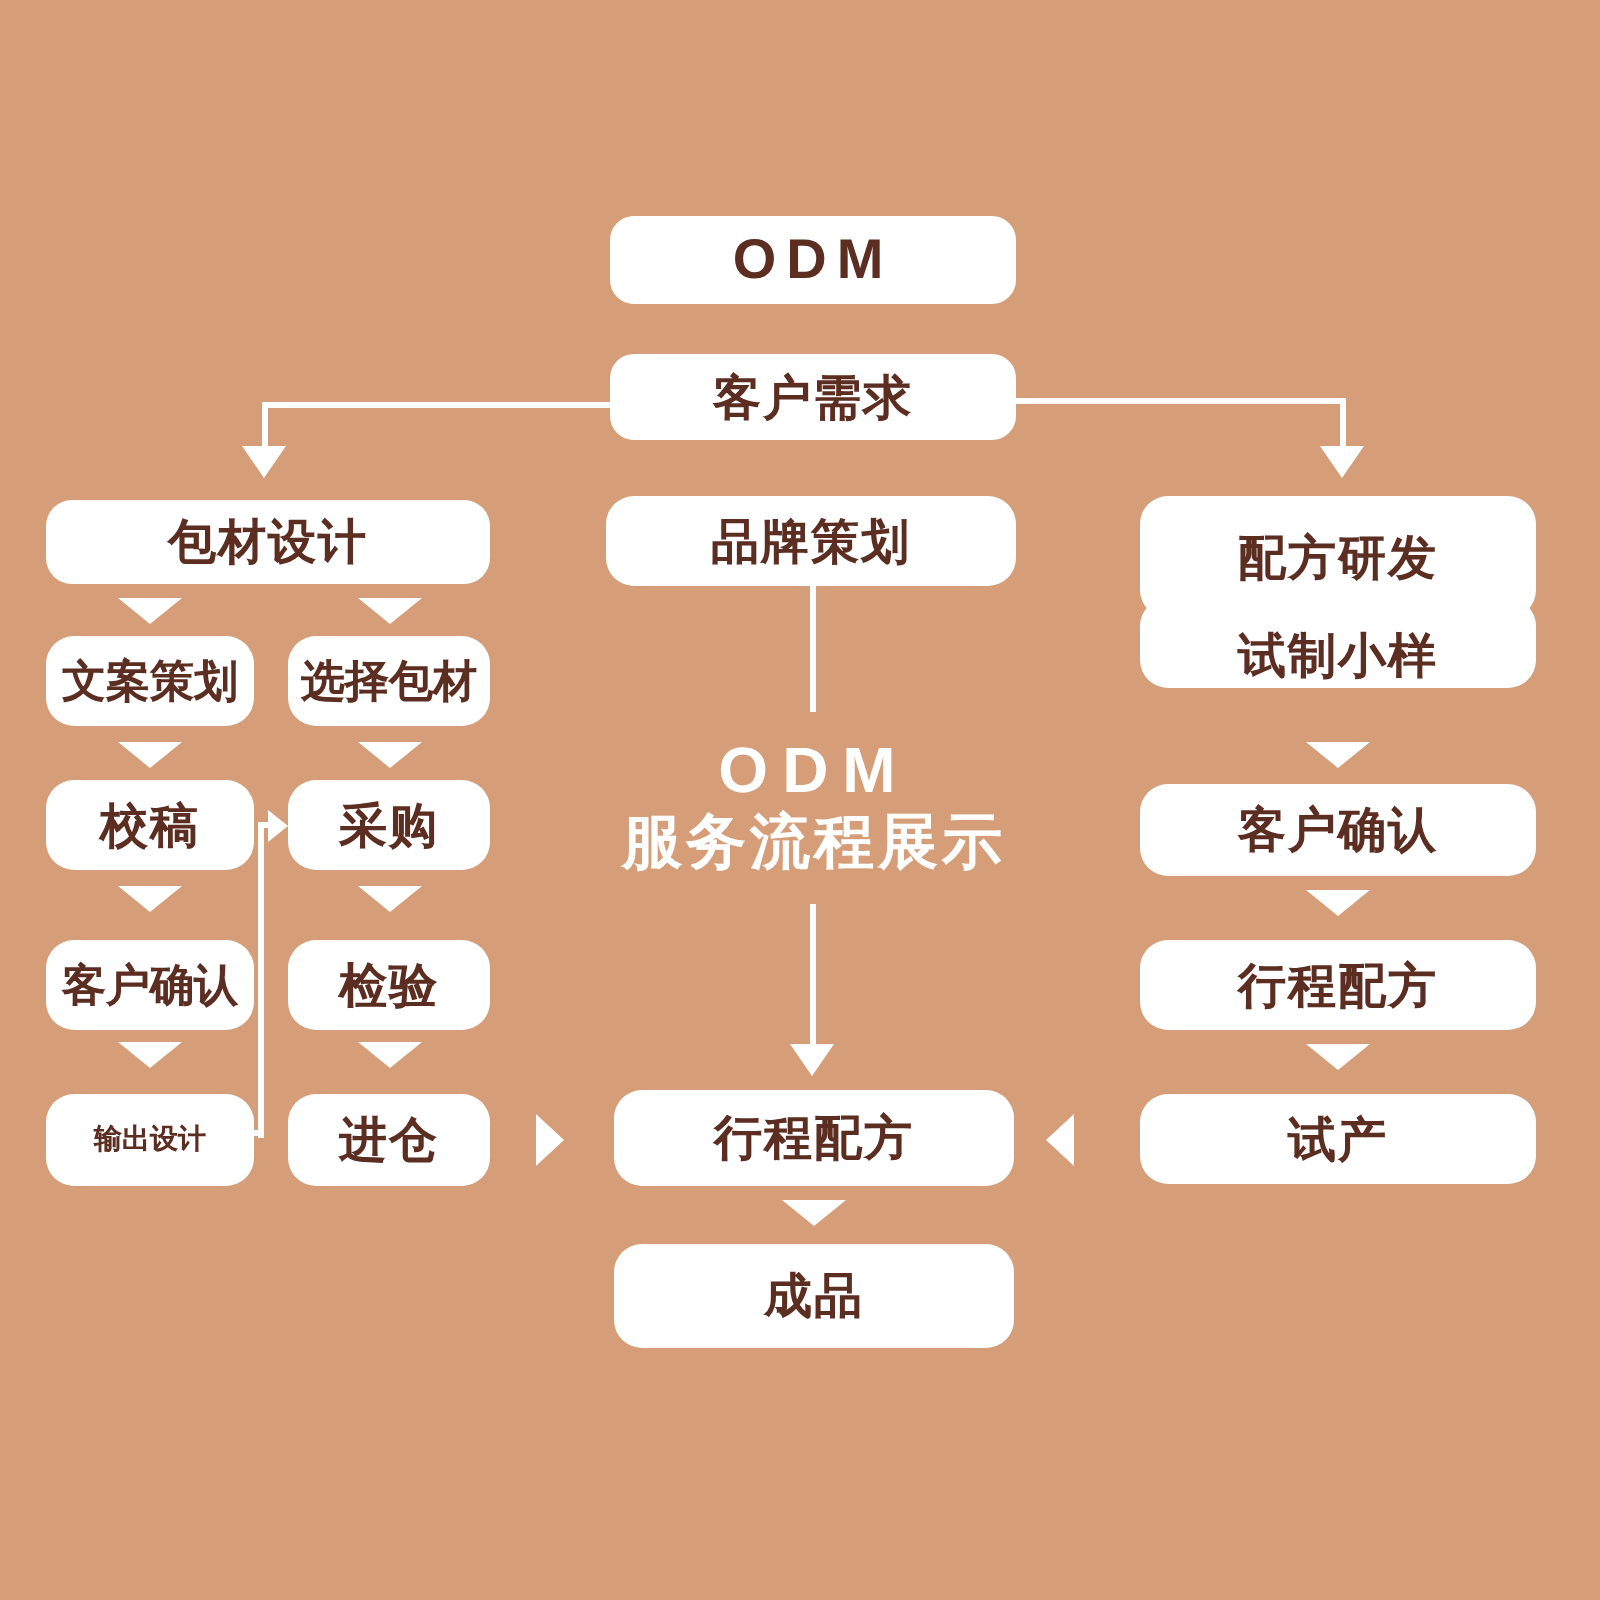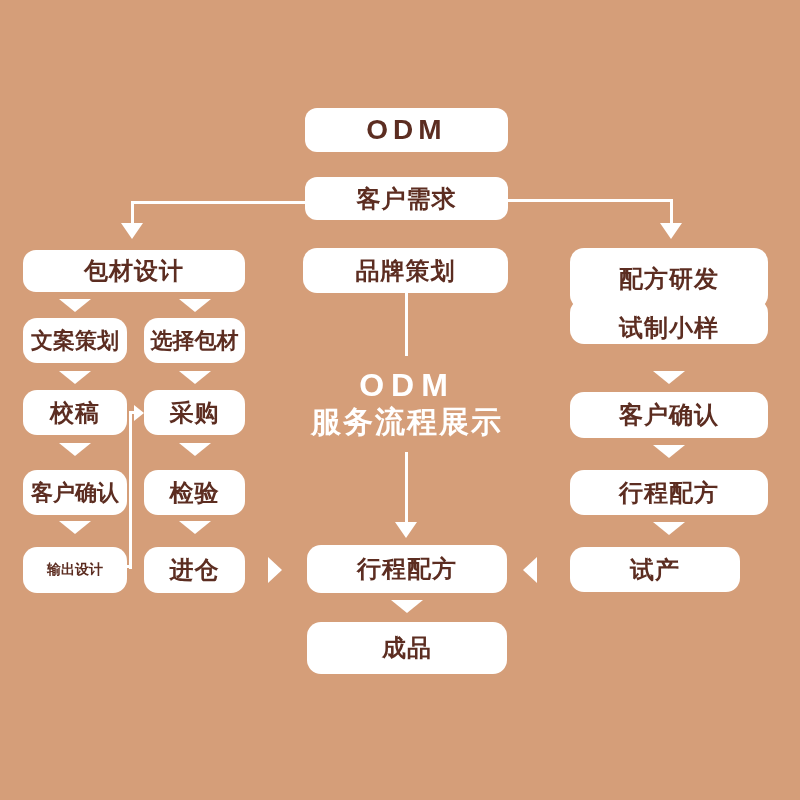--- a/index.html
+++ b/index.html
@@ -38,21 +38,21 @@
   .b-procurement{left:144px;top:390px;width:101px;height:45px;}
   .b-customer-confirm-left{left:23px;top:470px;width:104px;height:45px;font-size:22px;letter-spacing:0;}
   .b-inspection{left:144px;top:470px;width:101px;height:45px;}
   .b-output-design{left:23px;top:547px;width:104px;height:46px;font-size:14px;letter-spacing:0;}
   .b-warehousing{left:144px;top:547px;width:101px;height:46px;}
   
   .b-formula-rd{left:570px;top:248px;width:198px;height:61px;}
   .b-trial-sample{left:570px;top:299px;width:198px;height:45px;align-items:flex-end;}
   .b-customer-confirm-right{left:570px;top:392px;width:198px;height:46px;}
   .b-formula-schedule{left:570px;top:470px;width:198px;height:45px;}
-  .b-trial-production{left:570px;top:547px;width:170px;height:45px;}
+  .b-trial-production{left:570px;top:547px;width:198px;height:45px;}
 
   
   .center-title{
     position:absolute;left:250px;top:366px;width:314px;
     text-align:center;color:#ffffff;font-weight:bold;line-height:1.2;
   }
   .center-title .t1{font-size:32px;letter-spacing:7px;display:block;}
   .center-title .t2{font-size:30px;letter-spacing:2px;display:block;}
 
   

